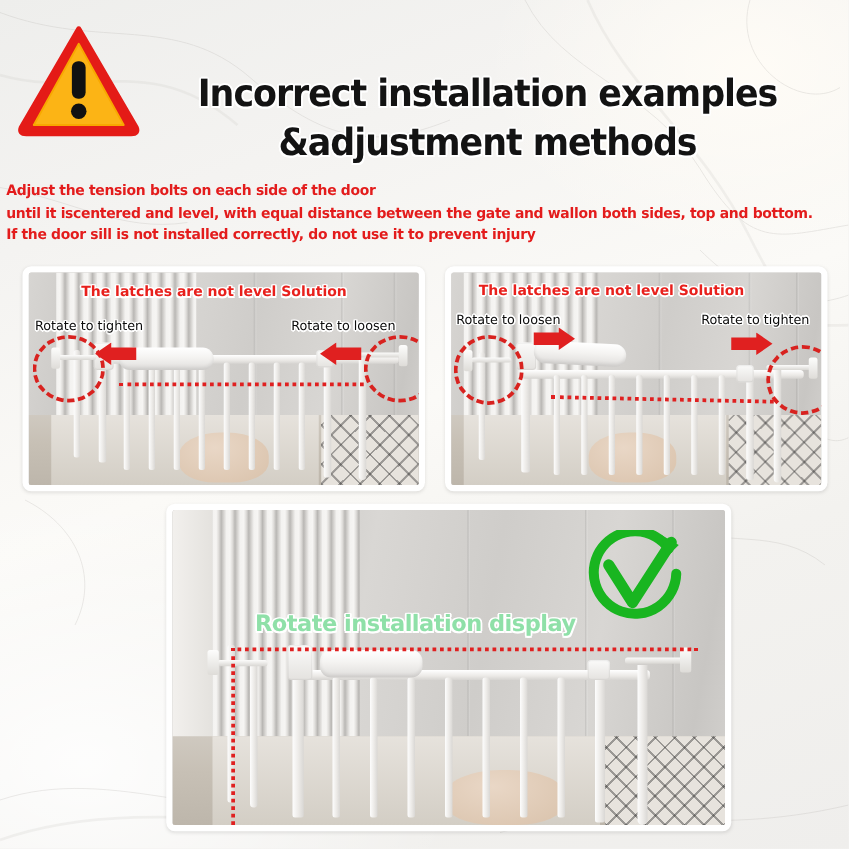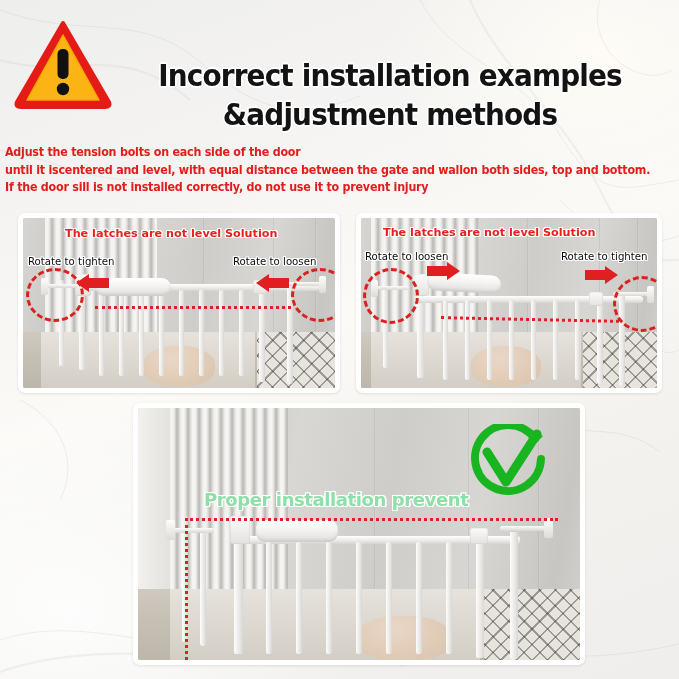--- a/index.html
+++ b/index.html
@@ -302,20 +302,20 @@
       <div class="cup" style="left:28px;top:112px;width:9px;height:20px;"></div>
       <div class="bolt" style="left:362px;top:118px;width:48px;height:5px;"></div>
       <div class="cup" style="left:406px;top:110px;width:9px;height:20px;"></div>
 
       <svg style="position:absolute;left:327px;top:16px;" width="82" height="78">
         <path d="M70 15 A33 33 0 1 0 76 35" fill="none" stroke="#19b520" stroke-width="8" stroke-linecap="round"></path>
         <path d="M22 28 L41 58 L72 10" fill="none" stroke="#19b520" stroke-width="9" stroke-linecap="round" stroke-linejoin="round"></path>
         <path d="M64 4 L78 12 L68 22 Z" fill="#19b520"></path>
       </svg>
 
-      <div class="greenlabel" style="left:66px;top:81px;font-size:18px;letter-spacing:-0.4px;">Proper installation prevent</div>
+      <div class="greenlabel" style="left:66px;top:81px;font-size:18px;letter-spacing:-0.4px;">Rotate installation display</div>
 
       <div class="dotline" style="left:47px;right:22px;top:110px;"></div>
       <div class="dotlinev" style="left:47px;top:110px;bottom:0;"></div>
     </div>
   </div>
 
 </div>
 
 </body></html>

